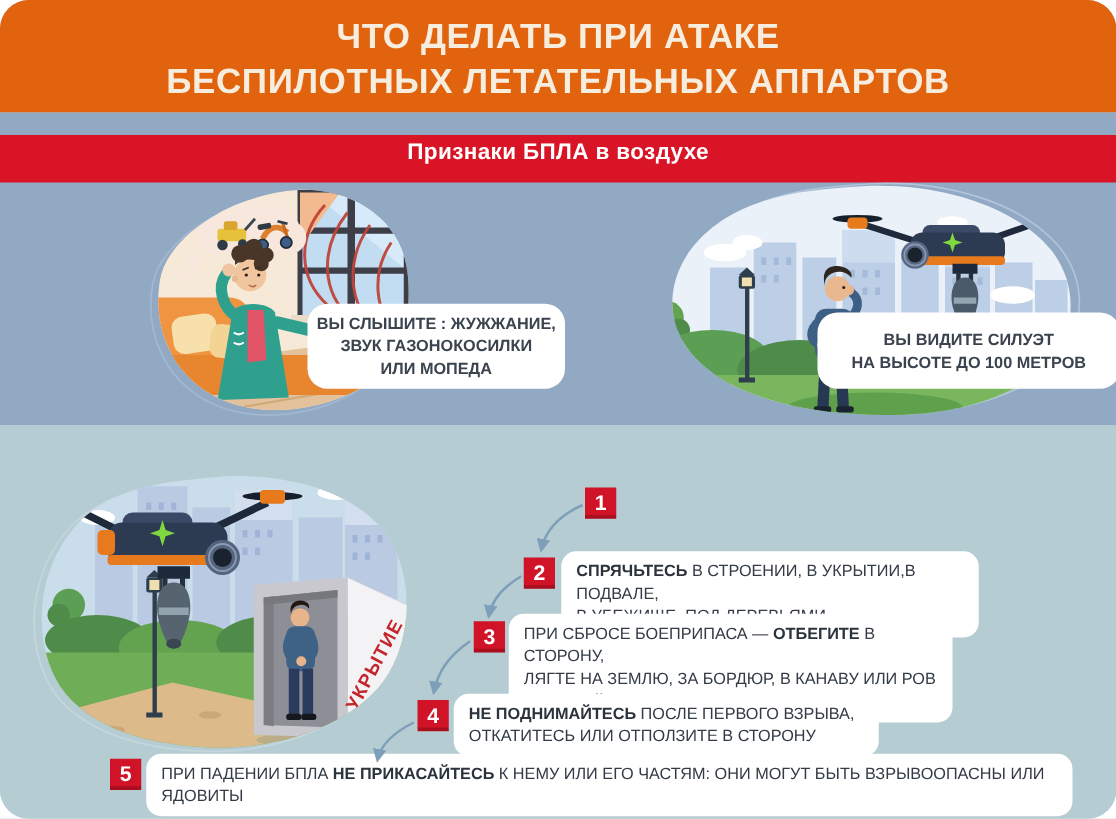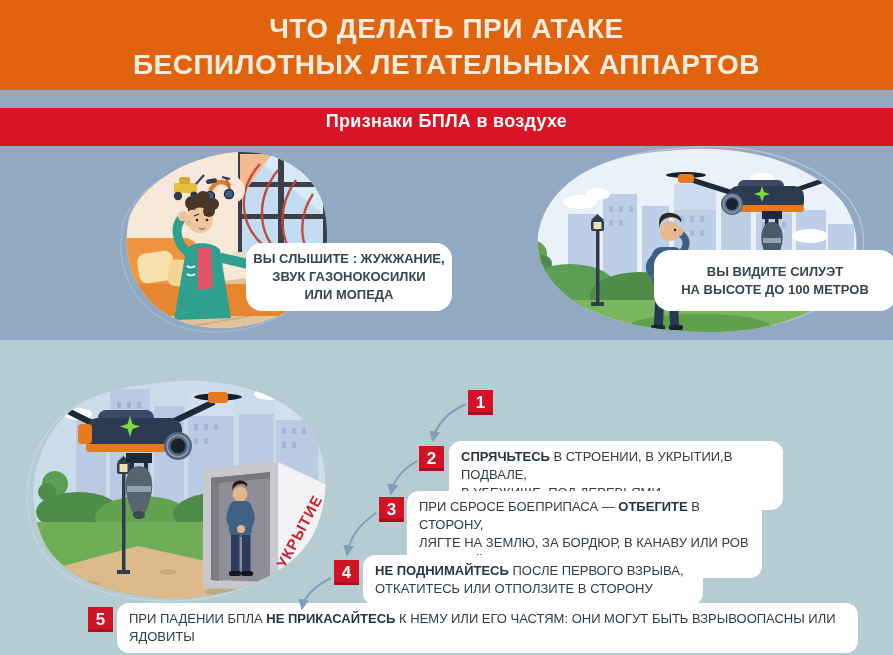--- a/index.html
+++ b/index.html
@@ -1,18 +1,18 @@
 <!DOCTYPE html>
 <html><head>
 <meta charset="utf-8">
 <style>
   html,body{margin:0;padding:0;}
   .page{
     position:relative;width:893px;height:655px;overflow:hidden;
-    font-family:"Liberation Sans",sans-serif;background:#B5CCD2;
+    font-family:"Liberation Sans",sans-serif;background:#B5CCD2;border-radius:23px;
   }
   
   .hdr{position:absolute;left:0;top:0;width:893px;height:90px;background:#E2630D;}
   .hdr h1{
     margin:0;padding-top:11px;text-align:center;white-space:pre-line;
     font-size:28px;line-height:1.3;font-weight:700;color:#F6EDDE;letter-spacing:.5px;
   }
   
   .upper{position:absolute;left:0;top:90px;width:893px;height:250px;background:#92A9C4;}
   .lower{position:absolute;left:0;top:340px;width:893px;height:315px;background:#B5CCD2;}

